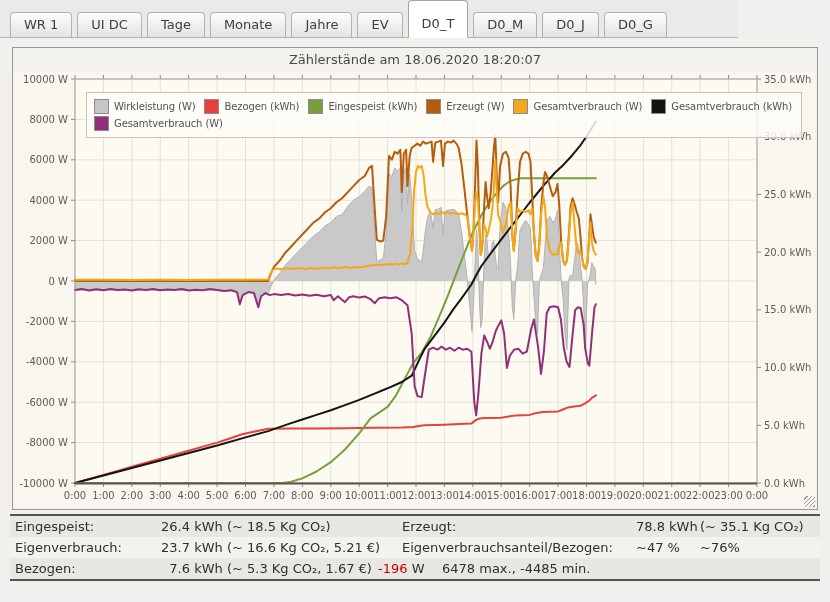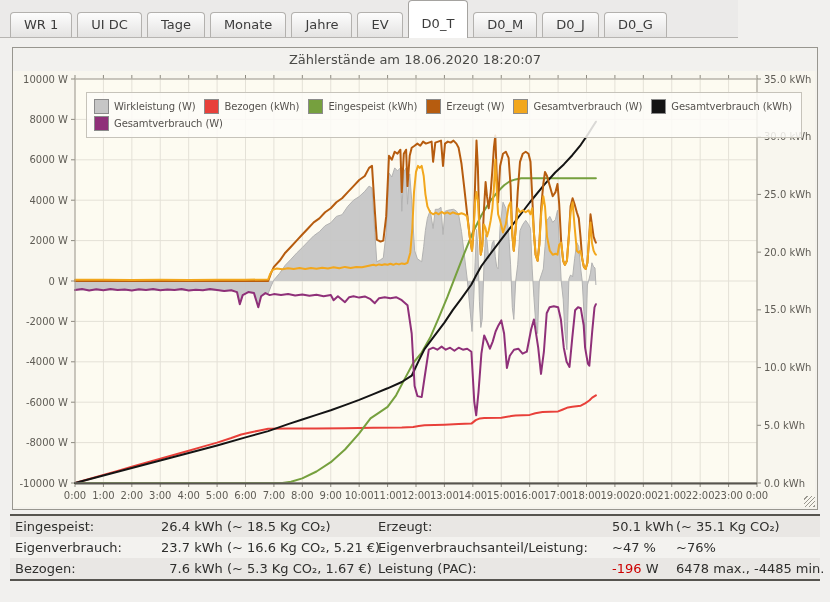--- a/index.html
+++ b/index.html
@@ -63,21 +63,21 @@
     border-top:2px solid #56544f;border-bottom:2px solid #56544f;
     font-size:13px;color:#2f2f2d;
   }
   .srow{height:21px;display:flex;align-items:center;box-sizing:border-box;}
   .srow.odd{background:#e9e7e4;}
   .srow.even{background:#f3f2ef;}
   .c-llabel{width:142px;padding-left:5px;box-sizing:border-box;flex:0 0 auto;}
   .c-lvalue{width:214px;flex:0 0 auto;white-space:nowrap;}
   .c-lvalue .num{display:inline-block;width:38px;text-align:right;}
   .c-gap{width:12px;flex:0 0 auto;}
-  .c-rlabel{width:234px;flex:0 0 auto;white-space:nowrap;}
+  .c-rlabel{width:234px;flex:0 0 auto;white-space:nowrap;margin-left:24px;}
   .c-rv1{width:64px;flex:0 0 auto;white-space:nowrap;}
   .c-rv2{flex:1;white-space:nowrap;}
   .srow .red{color:#cc0000;}
 </style>
 </head>
 <body>
 
 <div class="tabbar">
     <div class="tab">WR 1</div>
     <div class="tab">UI DC</div>
@@ -292,32 +292,31 @@
     </div>
   <div class="grip"></div>
 </div>
 
 <div class="summary">
     <div class="srow odd">
       <div class="c-llabel">Eingespeist:</div>
       <div class="c-lvalue"><span class="num">26.4</span><span> kWh (~ 18.5 Kg CO₂)</span></div>
       <div class="c-gap"></div>
       <div class="c-rlabel">Erzeugt:</div>
-      <div class="c-rv1"><span>50.1 kWh</span></div>
+      <div class="c-rv1"><span>78.8 kWh</span></div>
       <div class="c-rv2">(~ 35.1 Kg CO₂)</div>
     </div>
     <div class="srow even">
       <div class="c-llabel">Eigenverbrauch:</div>
       <div class="c-lvalue"><span class="num">23.7</span><span> kWh (~ 16.6 Kg CO₂, 5.21 €)</span></div>
       <div class="c-gap"></div>
-      <div class="c-rlabel">Eigenverbrauchsanteil/Leistung:</div>
+      <div class="c-rlabel">Eigenverbrauchsanteil/Bezogen:</div>
       <div class="c-rv1"><span>~47 %</span></div>
       <div class="c-rv2">~76%</div>
     </div>
     <div class="srow odd">
       <div class="c-llabel">Bezogen:</div>
       <div class="c-lvalue"><span class="num">7.6</span><span> kWh (~ 5.3 Kg CO₂, 1.67 €)</span></div>
       <div class="c-gap"></div>
-      <div class="c-rlabel">Leistung (PAC):</div>
       <div class="c-rv1"><span class="red">-196</span><span> W</span></div>
       <div class="c-rv2">6478 max., -4485 min.</div>
     </div>
   </div>
 
 </body></html>

